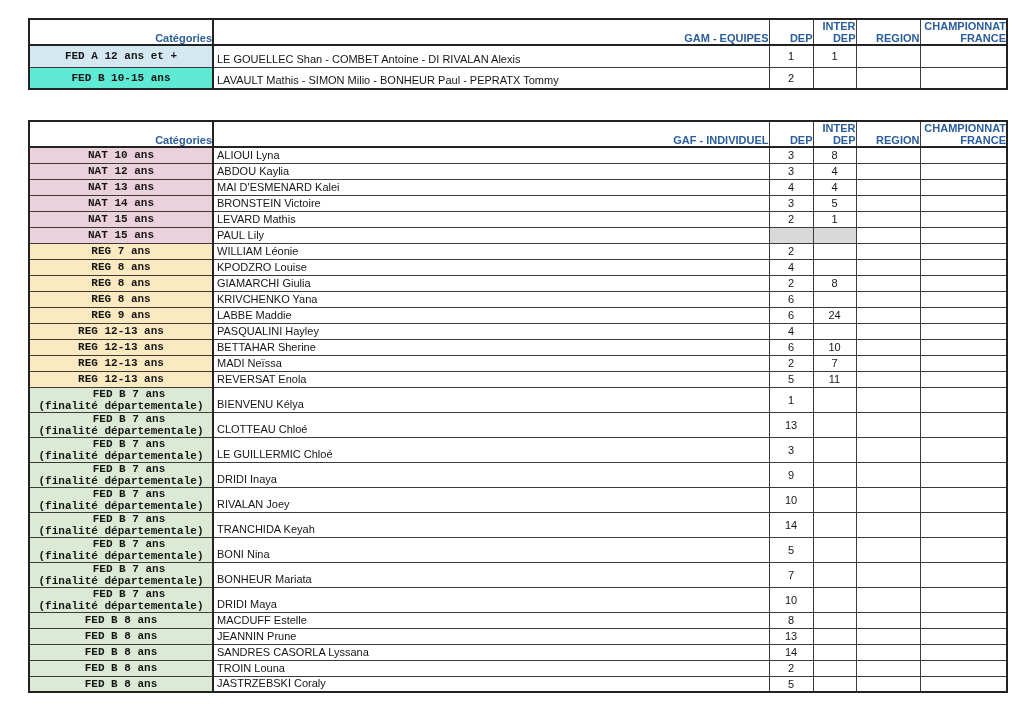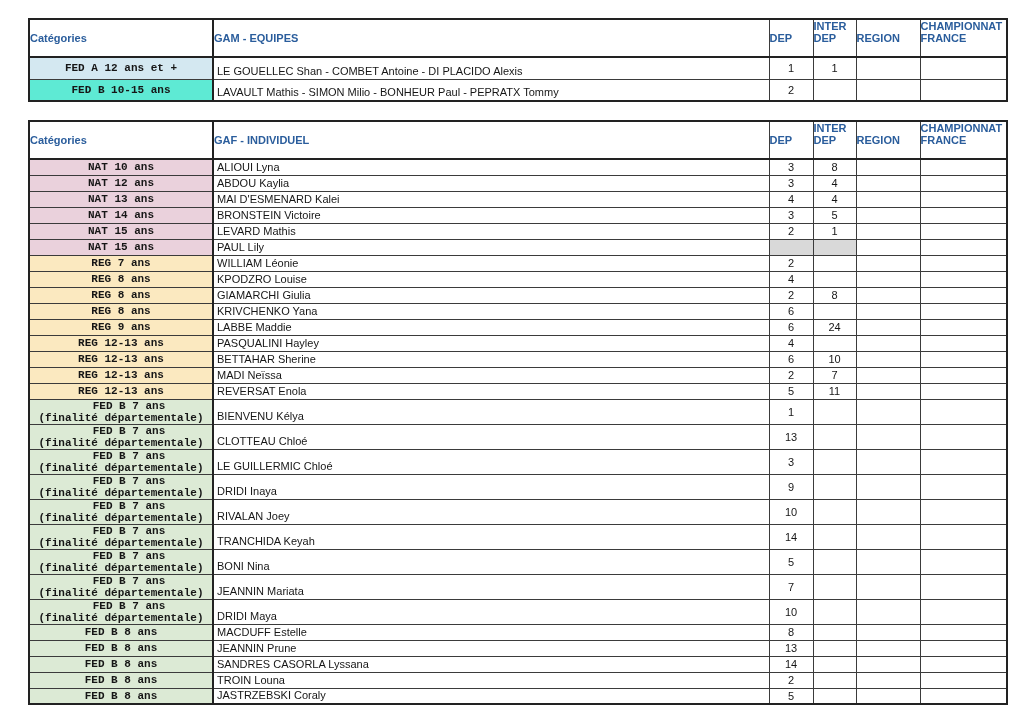--- a/index.html
+++ b/index.html
@@ -30,23 +30,23 @@
     padding: 0;
     overflow: hidden;
   }
   .sheet th:first-child, .sheet td:first-child { border-right: 2px solid #222; }
   .sheet thead tr th { border-bottom: 2px solid #222; }
 
   .sheet th {
     color: var(--header-blue, #2a5d9c);
     font-size: 11px;
     font-weight: bold;
-    text-align: left;
+    text-align: right;
     vertical-align: bottom;
-    padding-bottom: 12px;
+    padding-bottom: 0;
     line-height: 12px;
     white-space: normal;
   }
   #table-gam thead tr { height: 25px; }
   #table-gam tbody tr { height: 22px; }
   #table-gaf thead tr { height: 23px; }
   #table-gaf tbody tr { height: 16px; }
   #table-gaf tbody tr.tall { height: 25px; }
 
   td.cat {
@@ -94,21 +94,21 @@
       <th>GAM - EQUIPES</th>
       <th>DEP</th>
       <th>INTER DEP</th>
       <th>REGION</th>
       <th>CHAMPIONNAT FRANCE</th>
     </tr>
   </thead>
   <tbody>
       <tr>
         <td class="cat" style="background: rgb(212, 232, 241);">FED A 12 ans et +</td>
-        <td class="name">LE GOUELLEC Shan - COMBET Antoine - DI PLACIDO Alexis</td>
+        <td class="name">LE GOUELLEC Shan - COMBET Antoine - DI RIVALAN Alexis</td>
         <td class="num">1</td>
         <td class="num">1</td>
         <td class="num"></td>
         <td class="num"></td>
       </tr>
       <tr>
         <td class="cat" style="background: #5eead4; text-align: center;">FED B 10-15 ans</td>
         <td class="name">LAVAULT Mathis - SIMON Milio - BONHEUR Paul - PEPRATX Tommy</td>
         <td class="num">2</td>
         <td class="num"></td>
@@ -333,21 +333,21 @@
         <td class="num">5</td>
         <td class="num"></td>
         <td class="num"></td>
         <td class="num"></td>
       </tr>
       <tr class="tall">
         <td class="cat" style="background: rgb(220, 234, 213);">
           <div class="cat-l1">FED B 7 ans</div>
           <div class="cat-l2">(finalité départementale)</div>
         </td>
-        <td class="name">JEANNIN Mariata</td>
+        <td class="name">BONHEUR Mariata</td>
         <td class="num">7</td>
         <td class="num"></td>
         <td class="num"></td>
         <td class="num"></td>
       </tr>
       <tr class="tall">
         <td class="cat" style="background: rgb(220, 234, 213);">
           <div class="cat-l1">FED B 7 ans</div>
           <div class="cat-l2">(finalité départementale)</div>
         </td>

